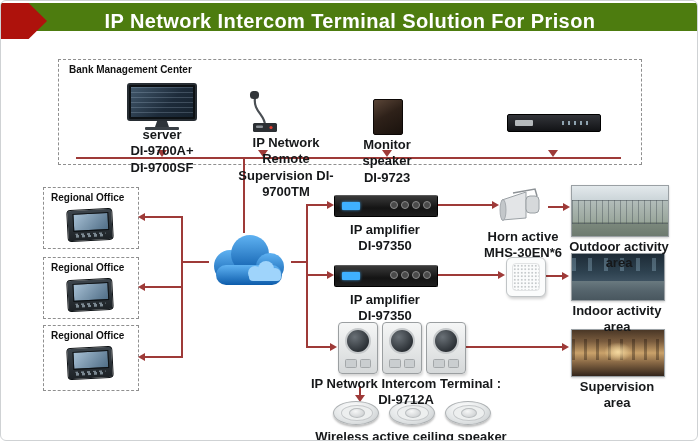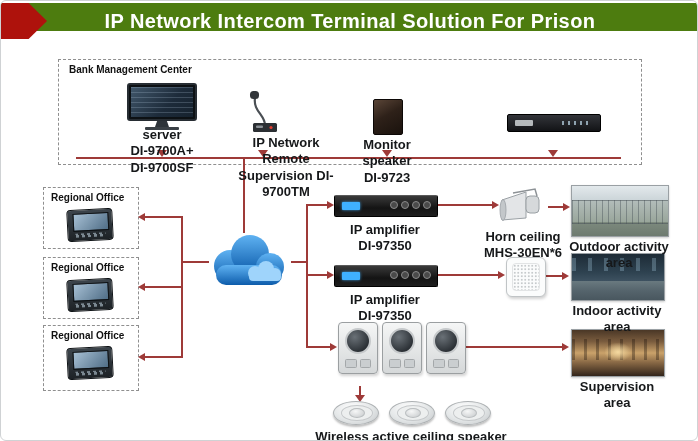--- a/index.html
+++ b/index.html
@@ -238,21 +238,21 @@
     <div>DI-97350</div>
   </div>
 
   <svg class="dev" style="left:498px;top:186px;" width="50" height="38" viewBox="0 0 50 38">
     <path d="M14 6 L36 2 L38 9" stroke="#8d9296" stroke-width="1.5" fill="none"></path>
     <polygon points="3,13 27,5 27,31 3,33" fill="#e3e5e7" stroke="#9aa0a4" stroke-width="1"></polygon>
     <ellipse cx="4" cy="23" rx="3" ry="10.5" fill="#c3c7ca" stroke="#9aa0a4" stroke-width="0.8"></ellipse>
     <rect x="27" y="9" width="13" height="17" rx="4" fill="#d6d9db" stroke="#9aa0a4"></rect>
   </svg>
   <div class="lbl" style="left:474px;top:228px;width:96px;">
-    <div>Horn ceiling</div>
+    <div>Horn active</div>
     <div>MHS-30EN*6</div>
   </div>
 
   <div class="photo photo-outdoor" style="left:570px;top:184px;width:96px;height:50px;">
     <div class="fence"></div>
   </div>
   <div class="lbl" style="left:568px;top:238px;width:100px;">Outdoor activity area</div>
 
   <div class="amp" style="left:333px;top:264px;">
     <div class="amp-display"></div>
@@ -291,20 +291,21 @@
       <div class="term-btn"></div>
     </div>
   </div>
   <div class="terminal" style="left:425px;top:321px;">
     <div class="term-grille"></div>
     <div class="term-btns">
       <div class="term-btn"></div>
       <div class="term-btn"></div>
     </div>
   </div>
+  <div class="lbl" style="left:303px;top:375px;width:204px;">IP Network Intercom Terminal : DI-9712A</div>
 
   <div class="photo photo-supervision" style="left:570px;top:328px;width:92px;height:46px;">
     <div class="cells"></div>
     <div class="glow"></div>
   </div>
   <div class="lbl" style="left:566px;top:378px;width:100px;">Supervision area</div>
 
   <div class="ceil" style="left:332px;top:400px;">
     <div class="ceil-outer"></div>
     <div class="ceil-mid"></div>

